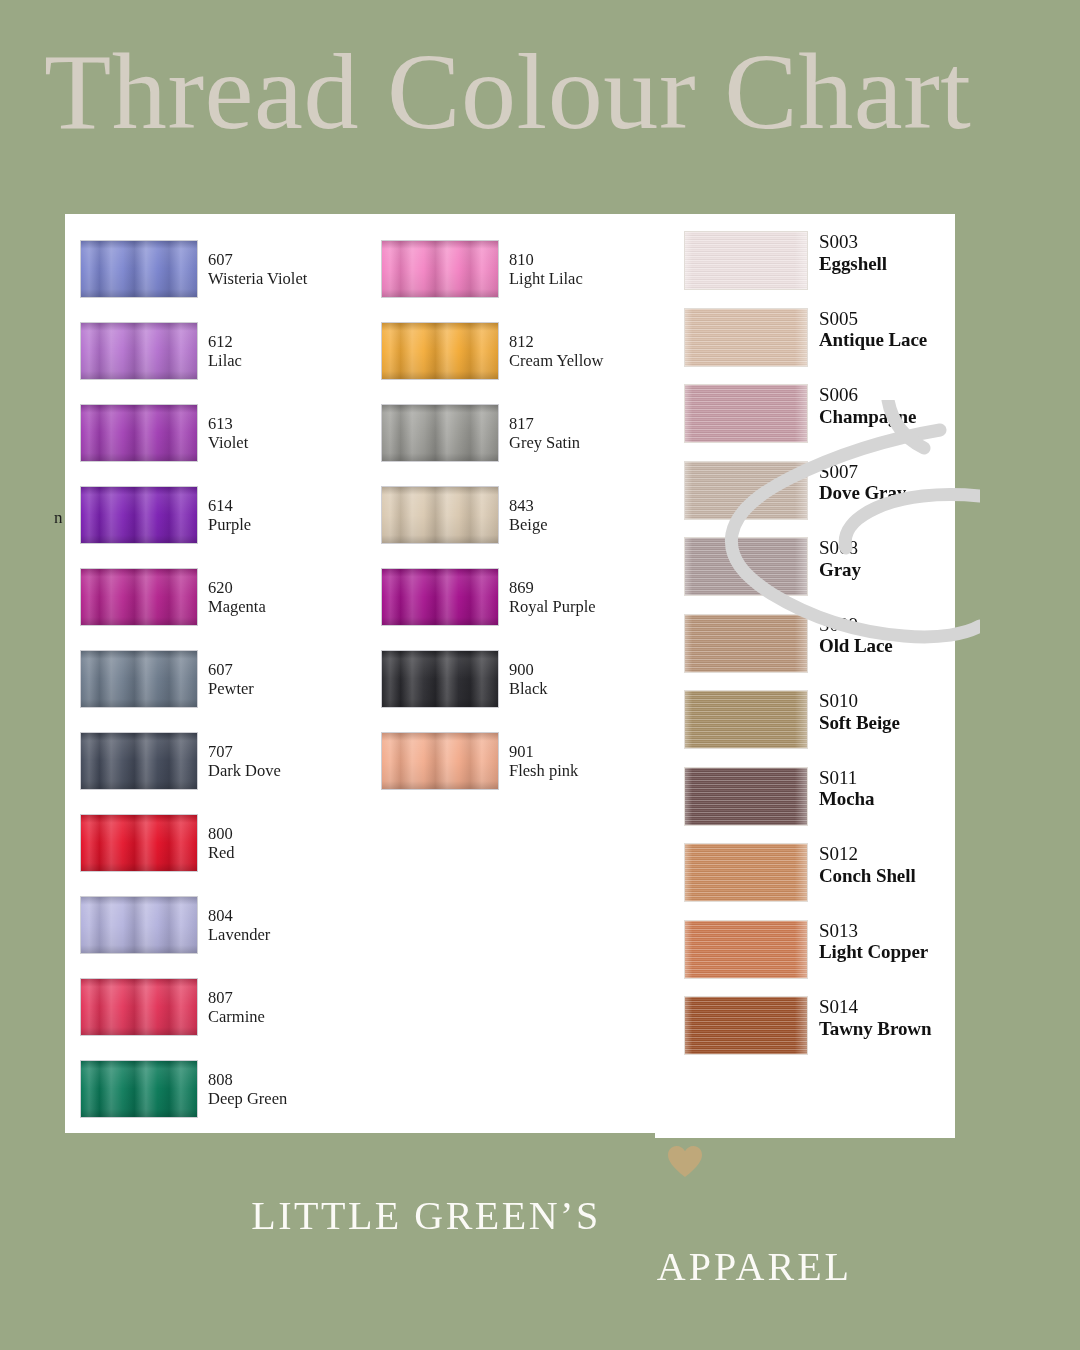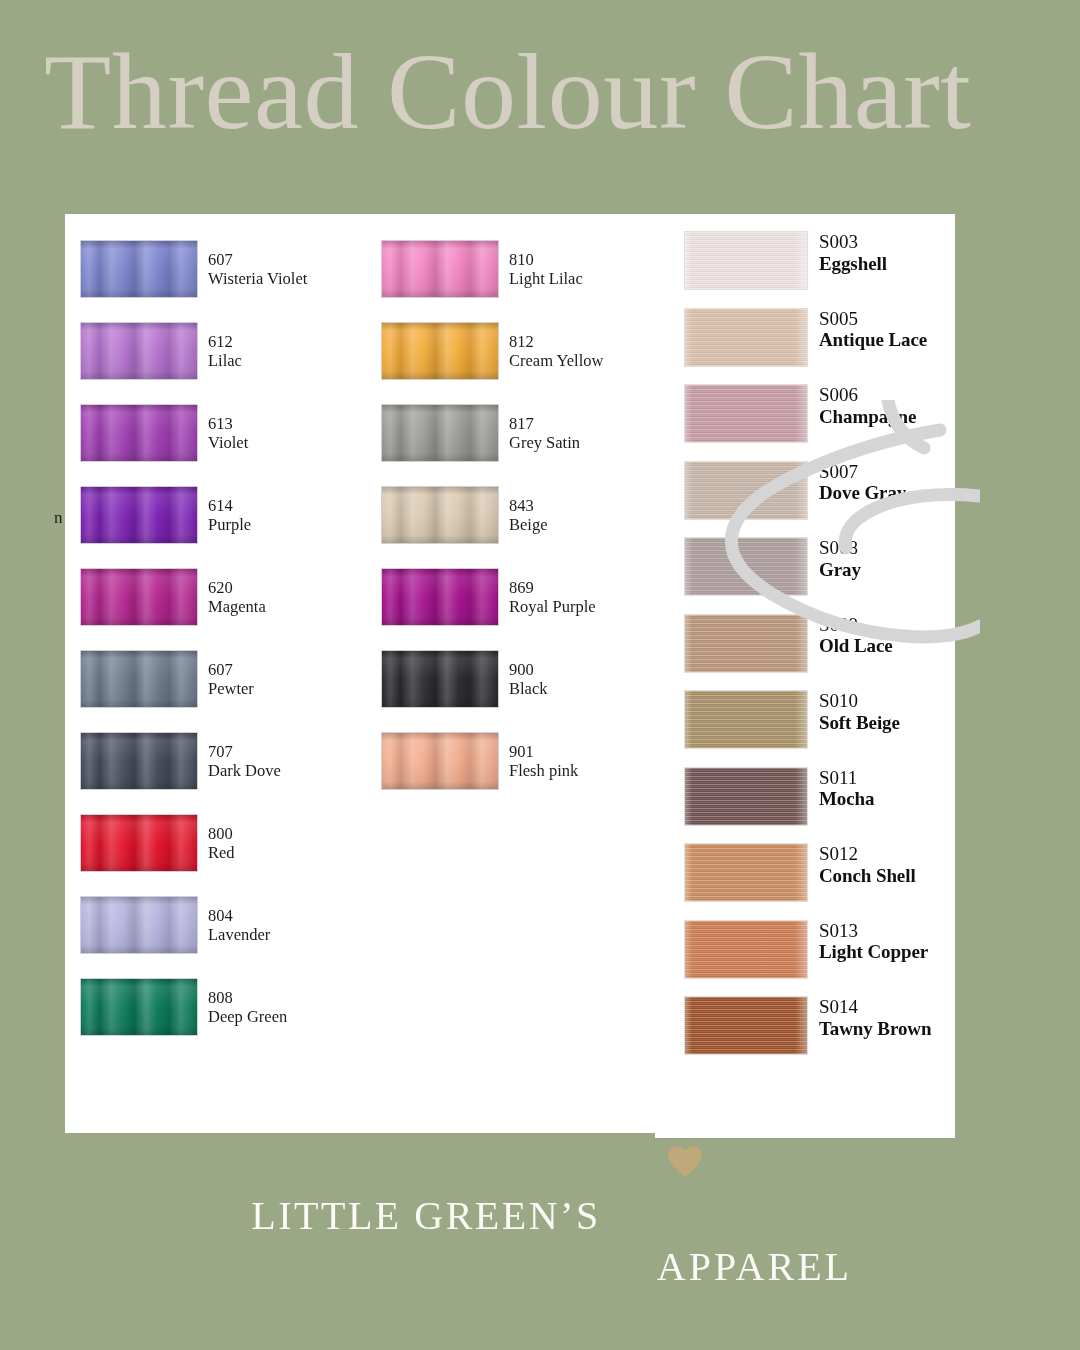--- a/index.html
+++ b/index.html
@@ -256,20 +256,27 @@
           </div>
         </div>
         <div class="row-spool">
           <div class="spool" style="background: rgb(179, 178, 221);"></div>
           <div class="lbl">
             <span class="code">804</span>
             <span class="nm">Lavender</span>
           </div>
         </div>
         <div class="row-spool">
+          <div class="spool" style="background: rgb(226, 52, 89);"></div>
+          <div class="lbl">
+            <span class="code">807</span>
+            <span class="nm">Carmine</span>
+          </div>
+        </div>
+        <div class="row-spool">
           <div class="spool" style="background: rgb(11, 122, 89);"></div>
           <div class="lbl">
             <span class="code">808</span>
             <span class="nm">Deep Green</span>
           </div>
         </div>
       </div>
     <div class="left-col col-b" id="col-b">
         <div class="row-spool">
           <div class="spool" style="background: rgb(243, 131, 195);"></div>

